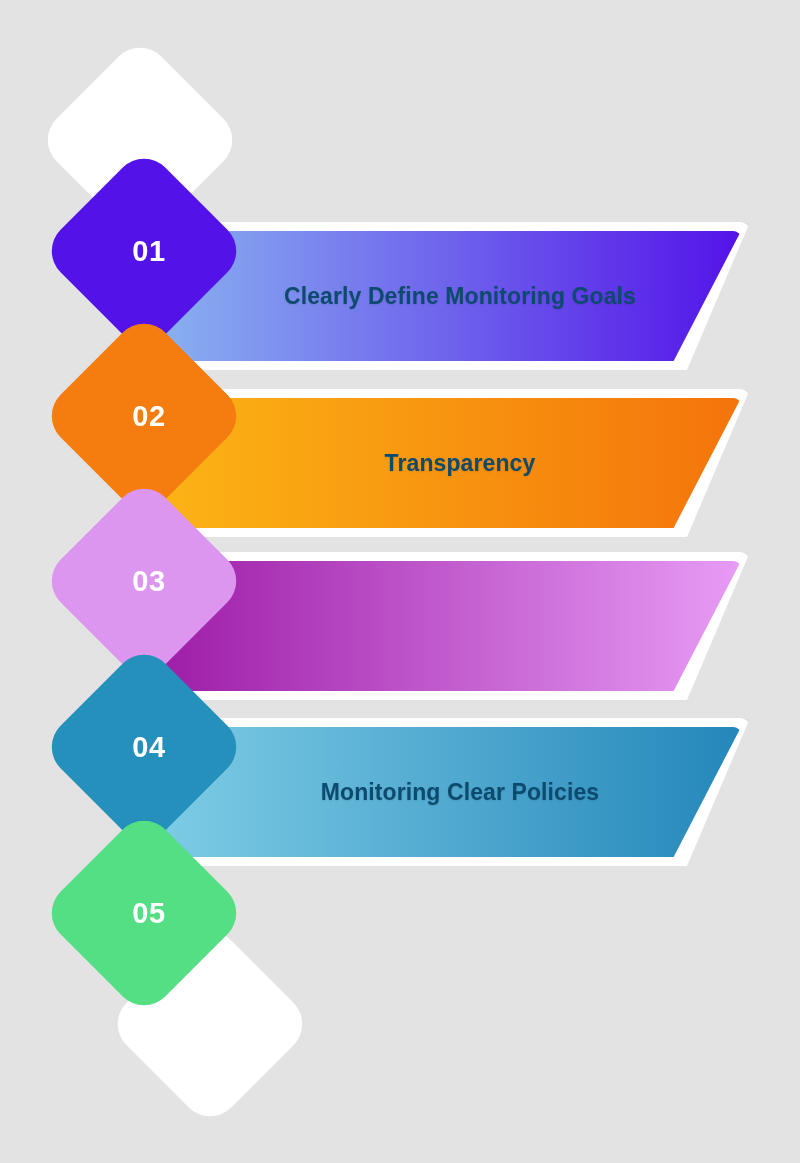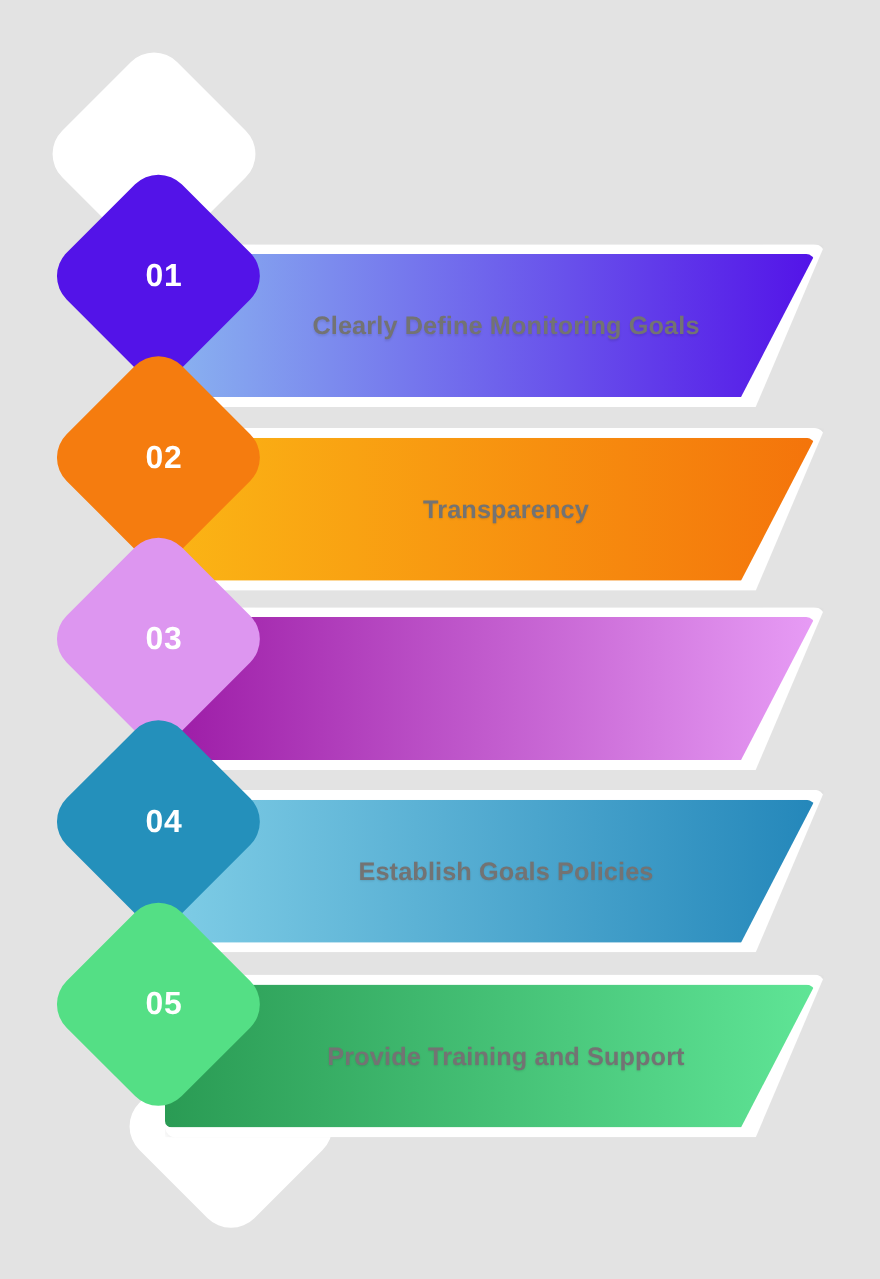--- a/index.html
+++ b/index.html
@@ -54,21 +54,21 @@
   }
   .banner .label {
     position: absolute;
     top: 0;
     left: 0;
     right: 10%;
     bottom: 0;
     display: flex;
     align-items: center;
     justify-content: center;
-    color: #737373;
+    color: #0c4a6e;
     font-size: 23px;
     font-weight: bold;
     letter-spacing: 0.1px;
     text-align: center;
     padding-left: 80px;
     box-sizing: border-box;
     text-shadow: 0 1px 2px rgba(0,0,0,0.10);
   }
 
   
@@ -123,30 +123,25 @@
     <div class="outline"></div>
     <div class="fill" id="fill-3" style="background: linear-gradient(90deg, rgb(156, 27, 166) 0%, rgb(231, 156, 245) 100%);"></div>
   </div>
   <div class="diamond" id="dia-3" style="left: 70px; top: 507px; z-index: 8; background: rgb(221, 150, 240);">
     <div class="num">03</div>
   </div>
 
   <div class="banner" style="top:718px; z-index:9;">
     <div class="outline"></div>
     <div class="fill" id="fill-4" style="background: linear-gradient(90deg, rgb(127, 205, 230) 0%, rgb(36, 135, 186) 100%);"></div>
-    <div class="label">Establish Goals Policies</div>
+    <div class="label">Monitoring Clear Policies</div>
   </div>
   <div class="diamond" id="dia-4" style="left: 70px; top: 673px; z-index: 10; background: rgb(36, 144, 187);">
     <div class="num">04</div>
   </div>
 
-  <div class="banner" style="top:886px; z-index:11;">
-    <div class="outline"></div>
-    <div class="fill" id="fill-5" style="background: linear-gradient(90deg, rgb(42, 155, 84) 0%, rgb(95, 229, 150) 100%);"></div>
-    <div class="label">Provide Training and Support</div>
-  </div>
   <div class="diamond" id="dia-5" style="left: 70px; top: 839px; z-index: 12; background: rgb(84, 223, 133);">
     <div class="num">05</div>
   </div>
 
   <div class="diamond" id="cap-bottom" style="left: 136px; top: 950px; z-index: 2; background: rgb(255, 255, 255);"></div>
 
 </div>
 
 </body></html>

